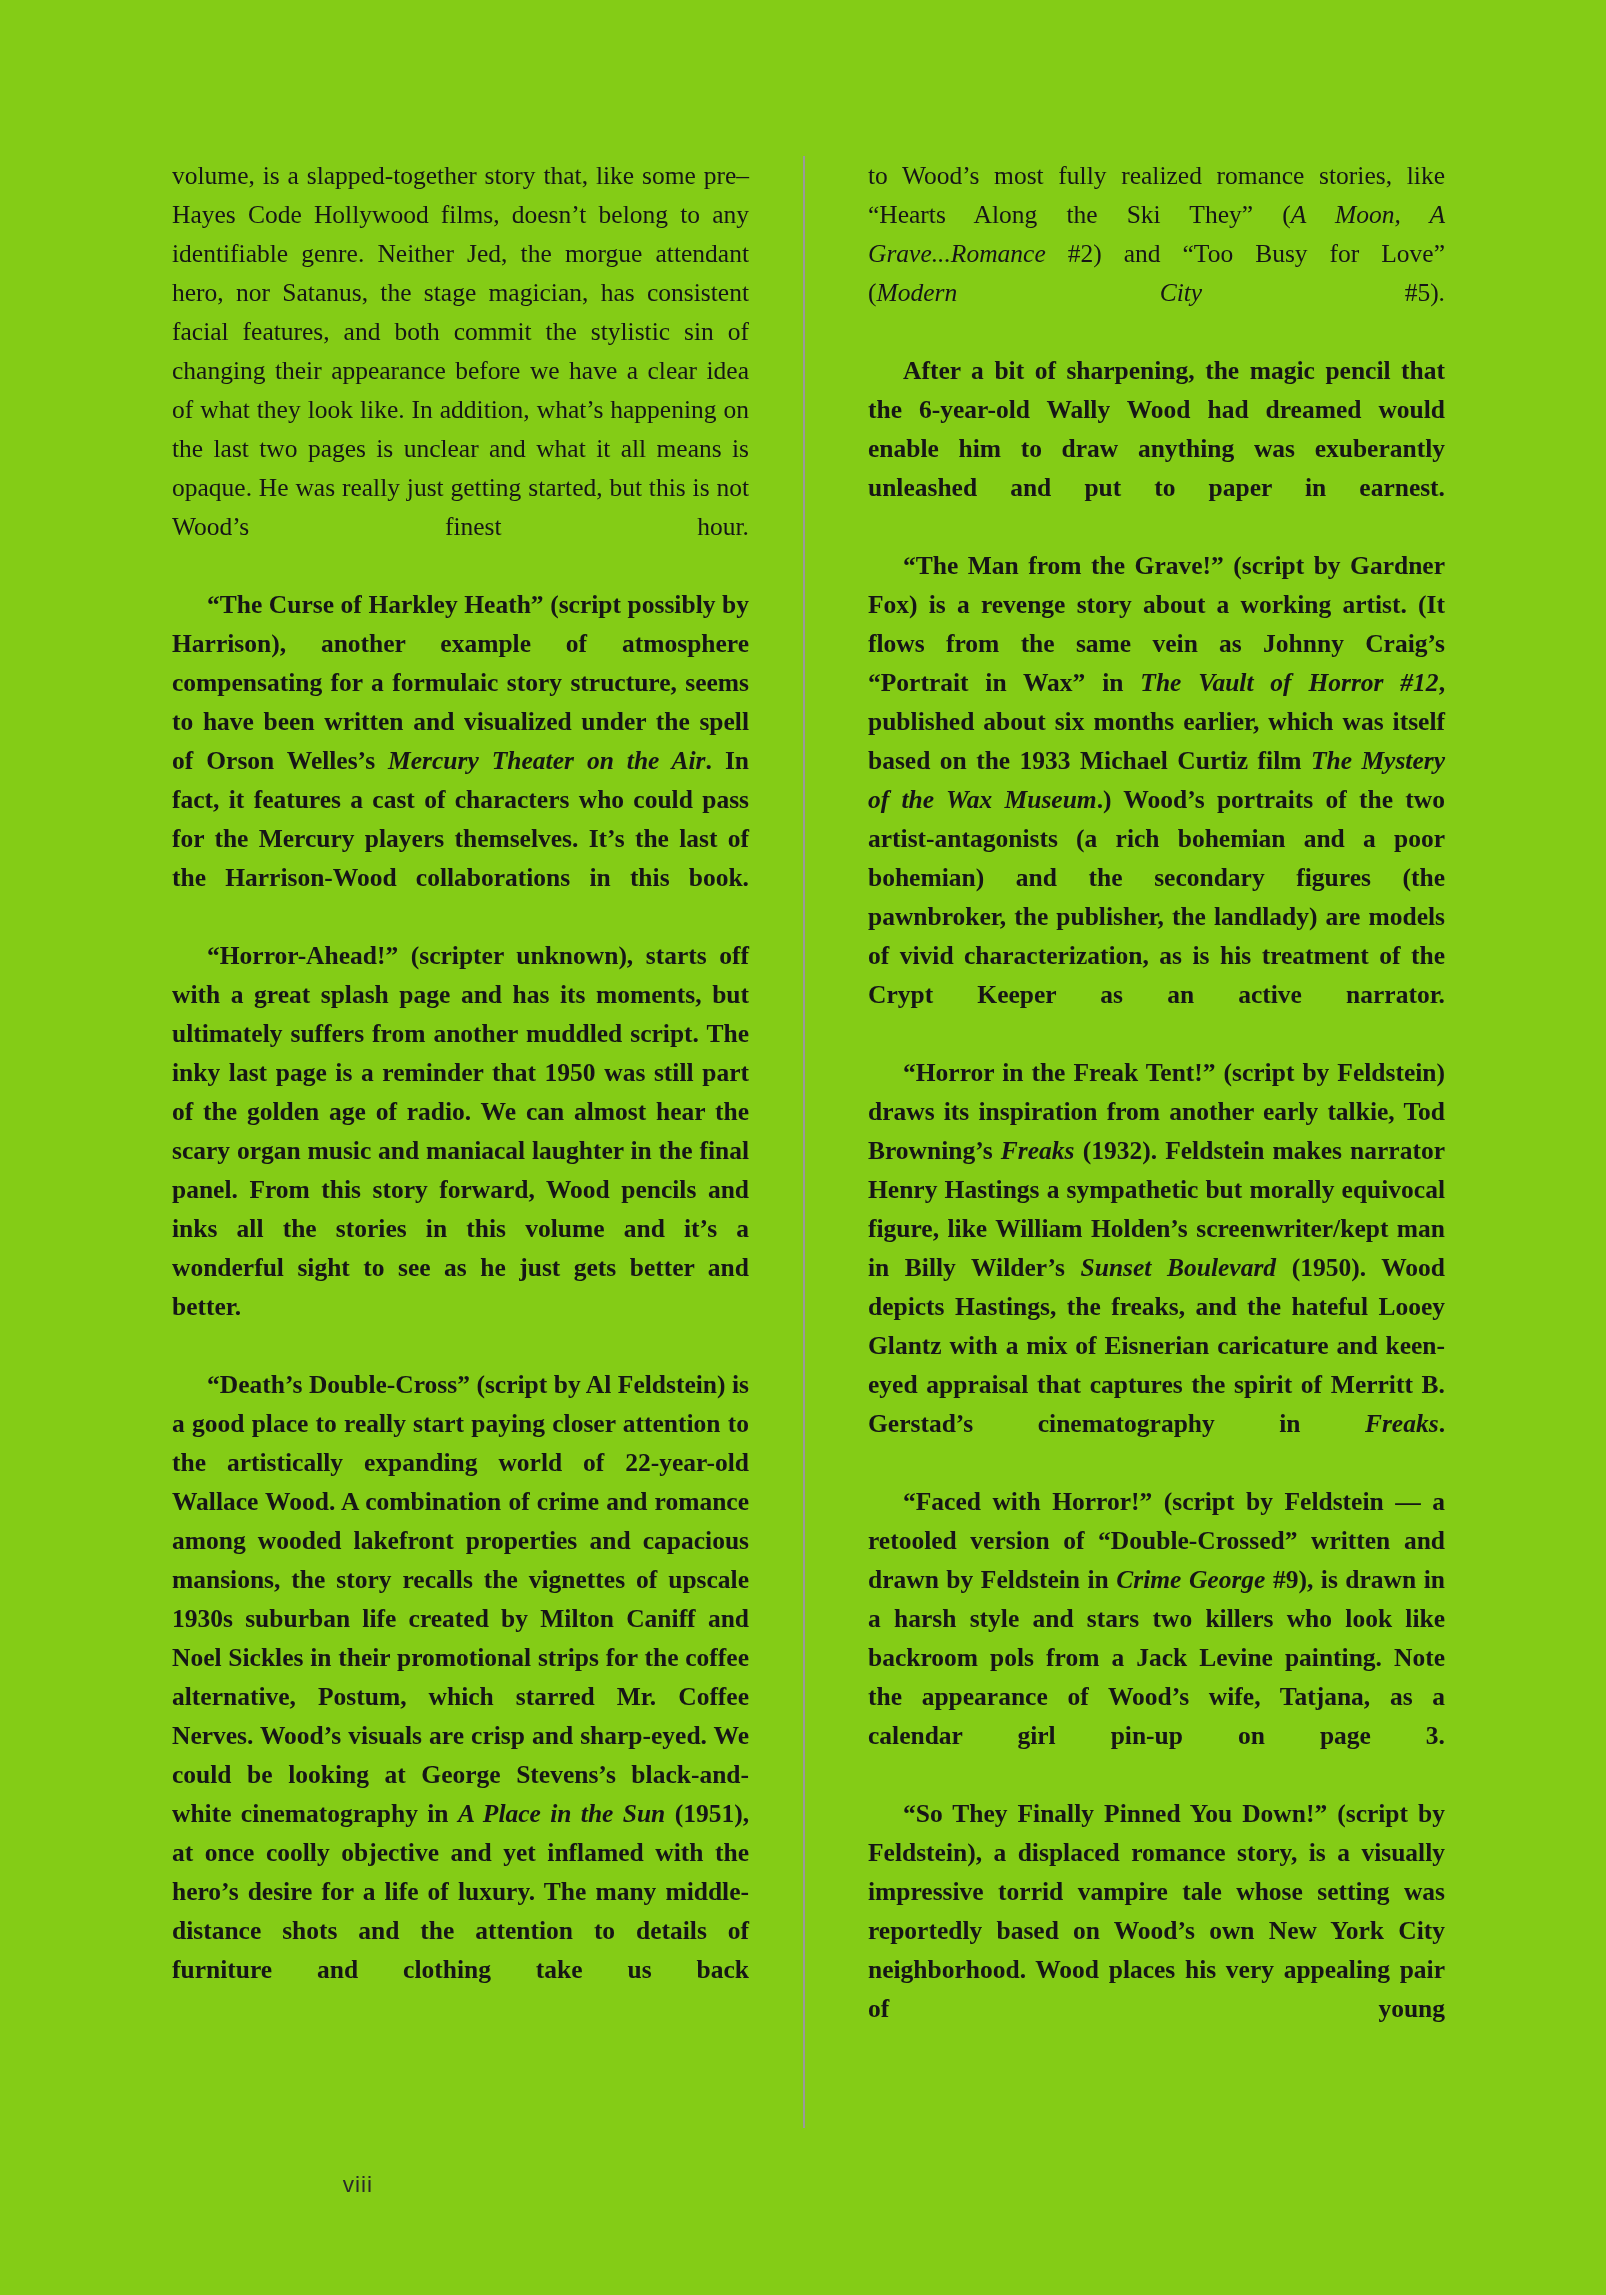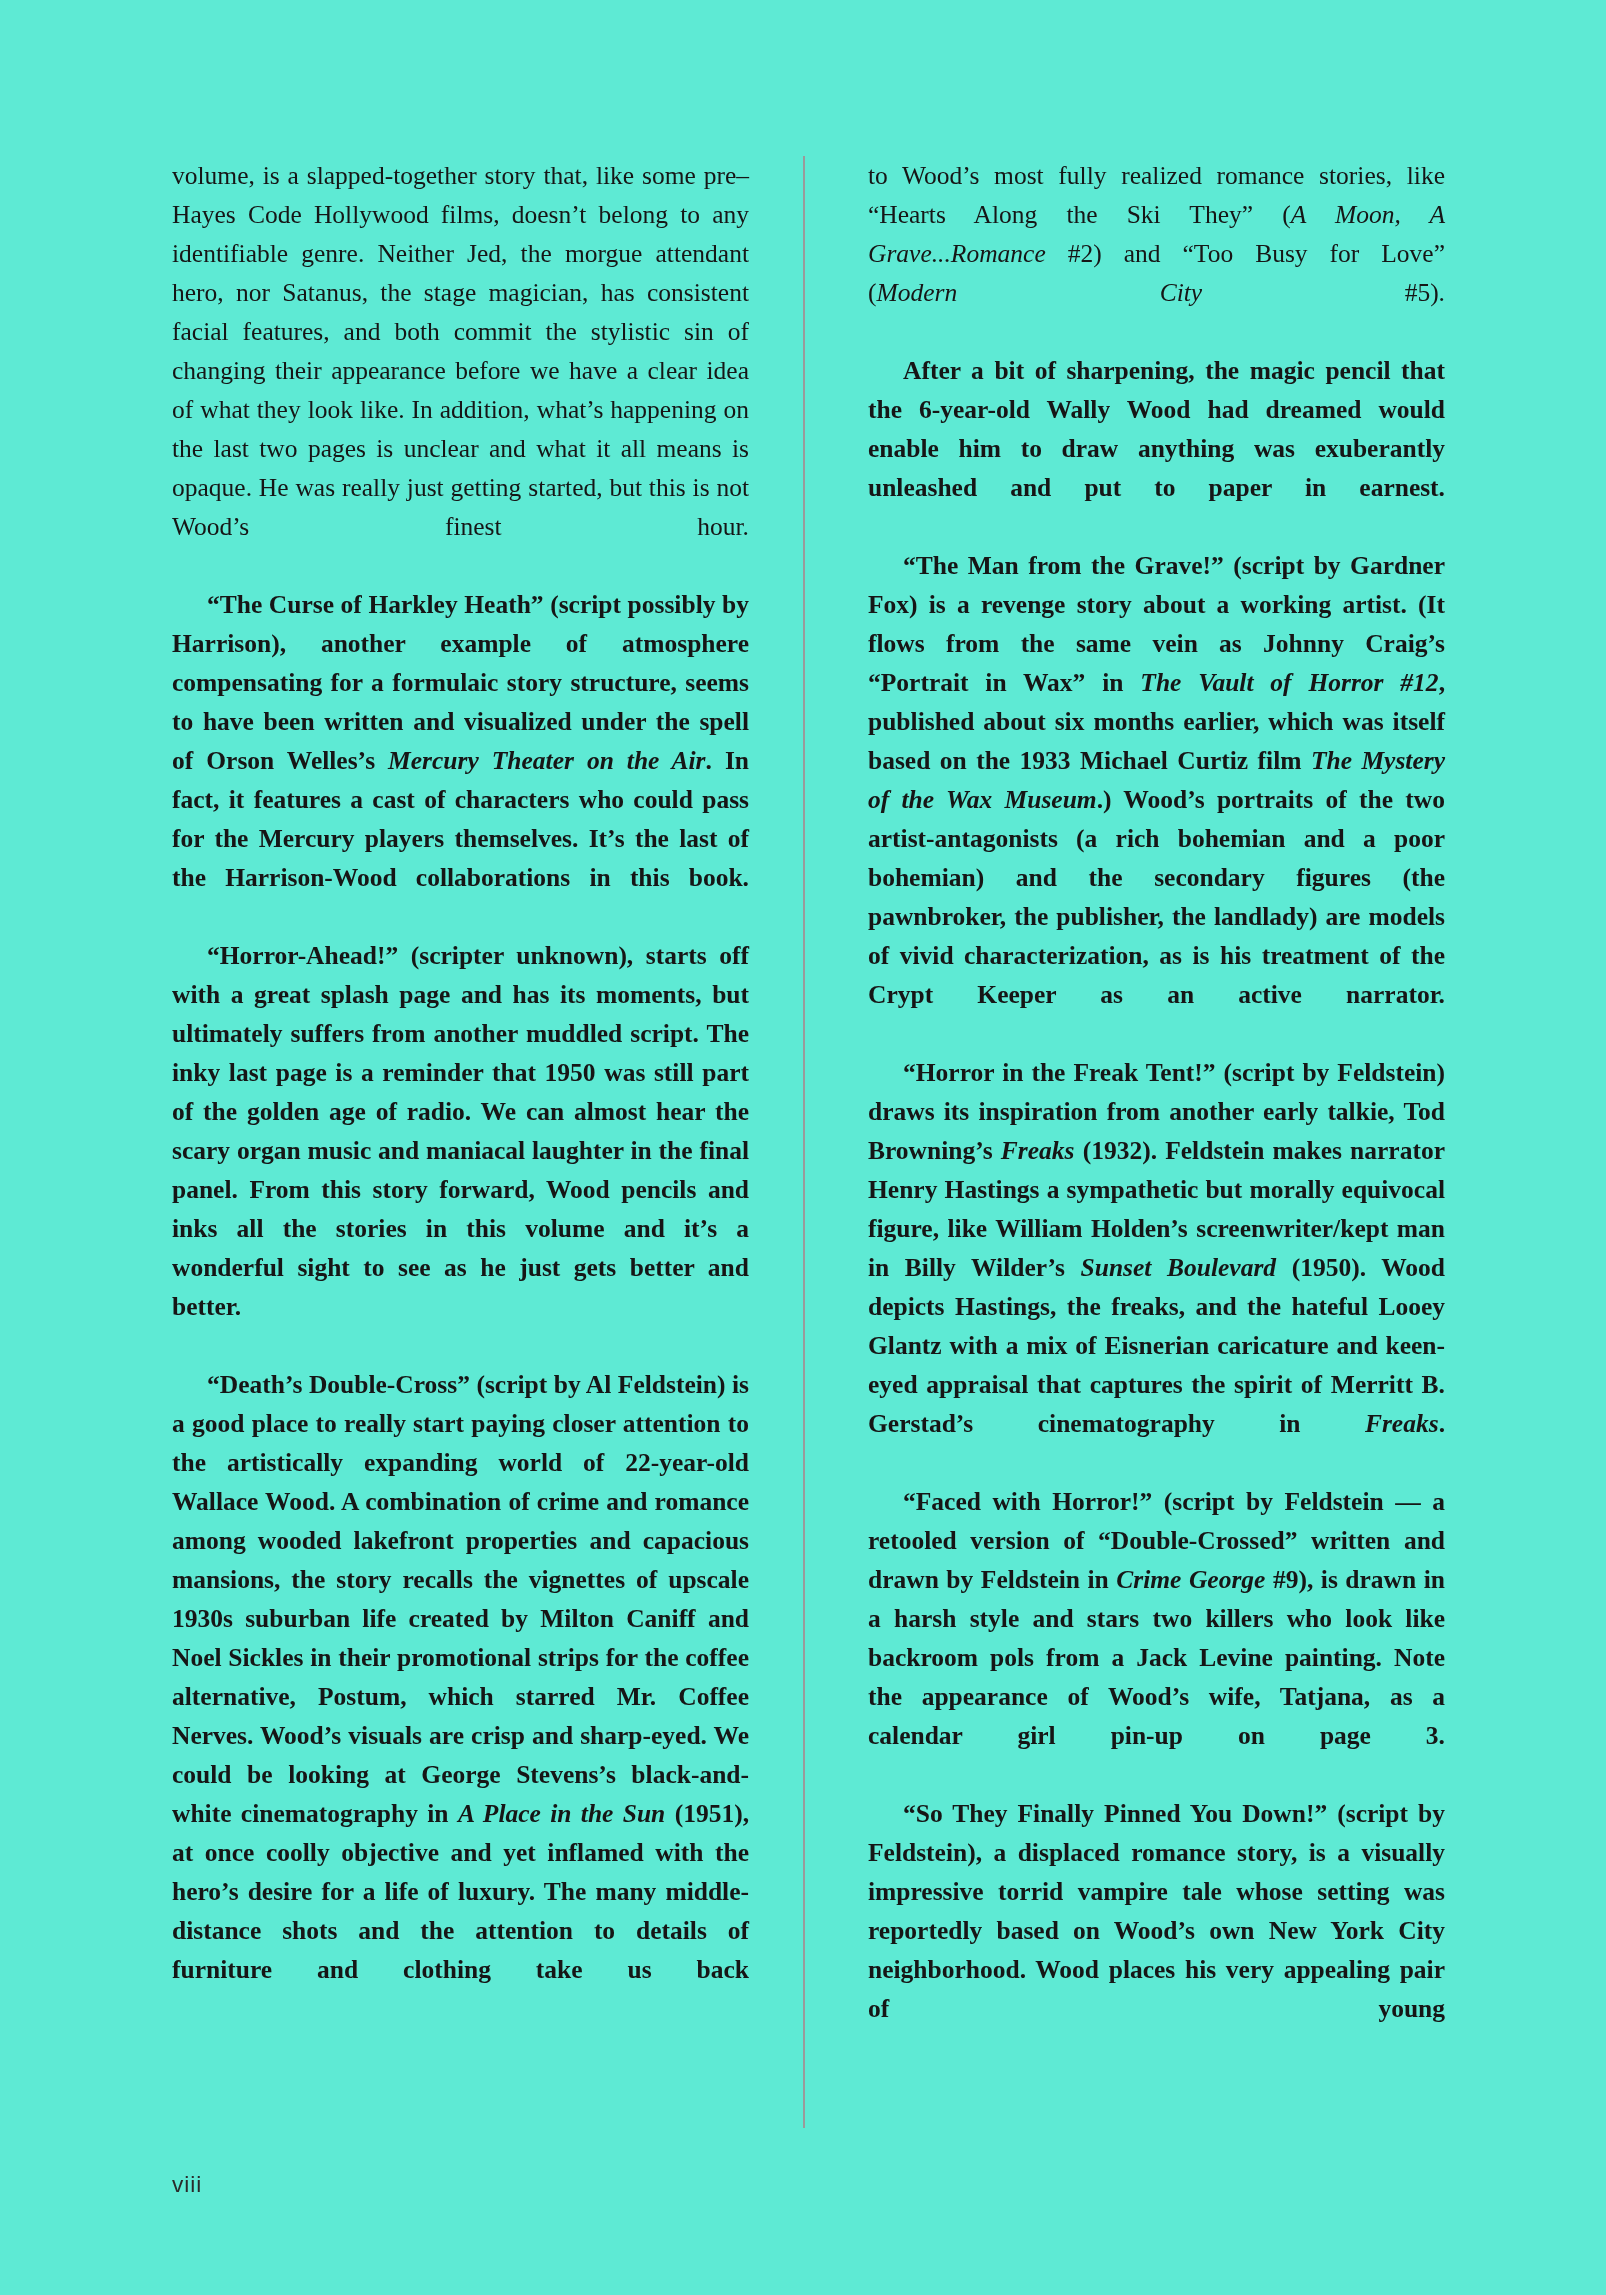--- a/index.html
+++ b/index.html
@@ -64,31 +64,31 @@
     width: 1.7px;
     height: 1972px;
     background: #9a9a9a;
   }
 
   .folio {
     position: absolute;
     left: 172px;
     top: 2172px;
     width: 201px;
-    text-align: left;
+    text-align: right;
     font-family: "Liberation Sans", "DejaVu Sans", sans-serif;
     font-size: 22.6px;
     letter-spacing: 1px;
     color: #2a2a2a;
   }
 </style>
 </head>
 <body>
 
-<div class="page" style="background: #5eead4; color: rgb(22, 22, 22);">
+<div class="page" style="background: #84cc16; color: rgb(22, 22, 22);">
 
   <div class="rule" style="background: rgb(154, 154, 154);"></div>
 
   <div class="columns">
     <div class="column left">
         <p><span>volume, is a slapped-together story that, like some pre–Hayes Code Hollywood films, doesn’t belong to any identifiable genre. Neither Jed, the morgue attendant hero, nor Satanus, the stage magician, has consistent facial features, and both commit the stylistic sin of changing their appearance before we have a clear idea of what they look like. In addition, what’s happening on the last two pages is unclear and what it all means is opaque. He was really just getting started, but this is not Wood’s finest hour.</span></p>
         <p class="indent"><span>“The Curse of Harkley Heath” (script possibly by Harrison), another example of atmosphere compensating for a formulaic story structure, seems to have been written and visualized under the spell of Orson Welles’s </span><i>Mercury Theater on the Air</i><span>. In fact, it features a cast of characters who could pass for the Mercury players themselves. It’s the last of the Harrison-Wood collaborations in this book.</span></p>
         <p class="indent"><span>“Horror-Ahead!” (scripter unknown), starts off with a great splash page and has its moments, but ultimately suffers from another muddled script. The inky last page is a reminder that 1950 was still part of the golden age of radio. We can almost hear the scary organ music and maniacal laughter in the final panel. From this story forward, Wood pencils and inks all the stories in this volume and it’s a wonderful sight to see as he just gets better and better.</span></p>
         <p class="indent"><span>“Death’s Double-Cross” (script by Al Feldstein) is a good place to really start paying closer attention to the artistically expanding world of 22-year-old Wallace Wood. A combination of crime and romance among wooded lakefront properties and capacious mansions, the story recalls the vignettes of upscale 1930s suburban life created by Milton Caniff and Noel Sickles in their promotional strips for the coffee alternative, Postum, which starred Mr. Coffee Nerves. Wood’s visuals are crisp and sharp-eyed. We could be looking at George Stevens’s black-and-white cinematography in </span><i>A Place in the Sun</i><span> (1951), at once coolly objective and yet inflamed with the hero’s desire for a life of luxury. The many middle-distance shots and the attention to details of furniture and clothing take us back</span></p>
       </div>

